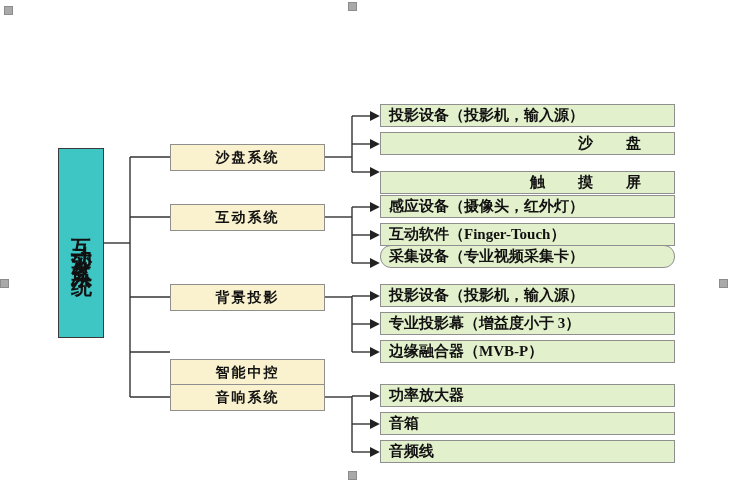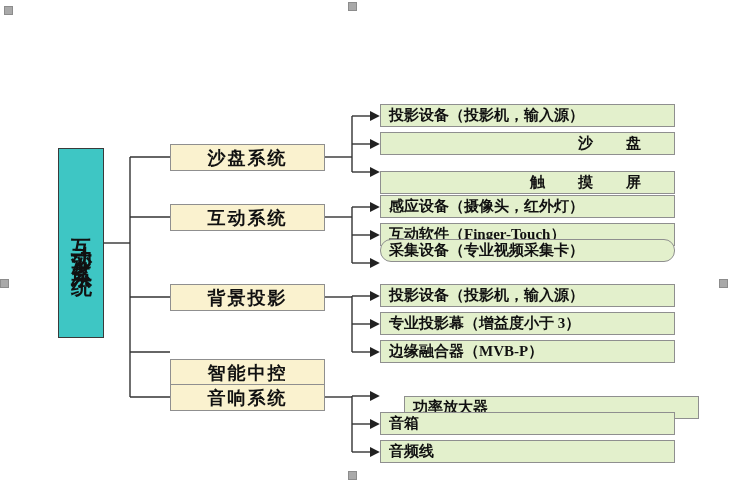--- a/index.html
+++ b/index.html
@@ -48,21 +48,21 @@
     position: absolute;
     left: 170px;
     width: 155px; height: 27px;
     background: #faf2cf;
     border: 1px solid #8f8f8f;
     box-sizing: border-box;
     display: flex;
     align-items: center;
     justify-content: center;
     font-weight: bold;
-    font-size: 18px;
+    font-size: 14px;
     letter-spacing: 2px;
     color: #111;
   }
   .leaf-box {
     position: absolute;
     left: 380px;
     width: 295px; height: 23px;
     background: #e3f0cc;
     border: 1px solid #8f8f8f;
     box-sizing: border-box;
@@ -162,35 +162,35 @@
   <div class="leaf-box spread" style="top:171px;">
     <span>触摸屏</span>
   </div>
 
   <div class="leaf-box" style="top:195px;">
     <span>感应设备（摄像头，红外灯）</span>
   </div>
   <div class="leaf-box" style="top:223px;">
     <span>互动软件（Finger-Touch）</span>
   </div>
-  <div class="leaf-box" style="top:239px;border-radius:11px;">
+  <div class="leaf-box" style="top:245px;border-radius:11px;">
     <span>采集设备（专业视频采集卡）</span>
   </div>
 
   <div class="leaf-box" style="top:284px;">
     <span>投影设备（投影机，输入源）</span>
   </div>
   <div class="leaf-box" style="top:312px;">
     <span>专业投影幕（增益度小于 3）</span>
   </div>
   <div class="leaf-box" style="top:340px;">
     <span>边缘融合器（MVB-P）</span>
   </div>
 
-  <div class="leaf-box" style="top:396px;margin-left:24px;">
+  <div class="leaf-box" style="top:384px;">
     <span>功率放大器</span>
   </div>
   <div class="leaf-box" style="top:412px;">
     <span>音箱</span>
   </div>
   <div class="leaf-box" style="top:440px;">
     <span>音频线</span>
   </div>
 
 </div>

